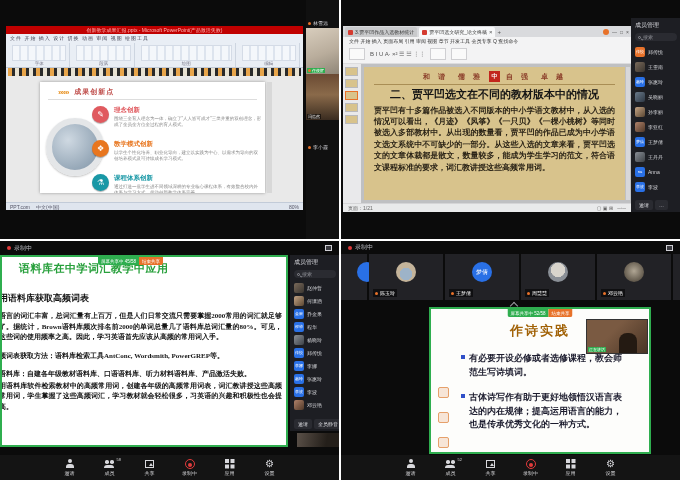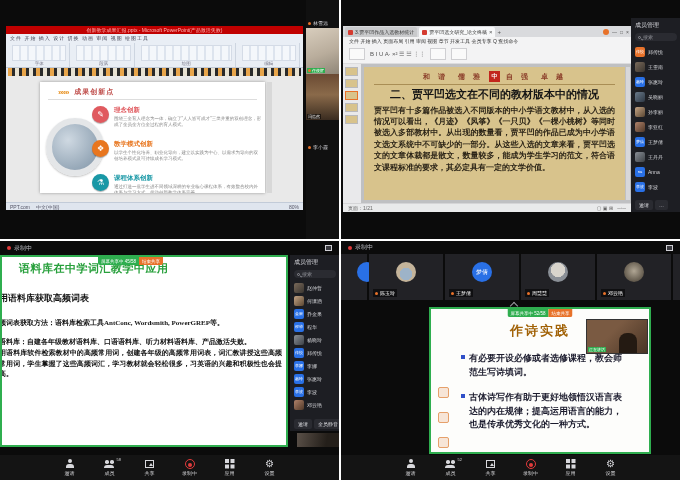--- a/index.html
+++ b/index.html
@@ -264,21 +264,21 @@
           <div class="p2-thumb"></div>
         </div>
         <div class="p2-slidewrap">
           <div class="p2-slide">
             <div class="p2-motto">
               <span>和 谐　儒 雅</span>
               <span class="p2-seal">中</span>
               <span>自 强　卓 越</span>
             </div>
             <div class="p2-stitle">二、贾平凹选文在不同的教材版本中的情况</div>
-            <div class="p2-sbody">贾平凹有十多篇作品被选入不同版本的中小学语文教材中，从入选的情况可以看出，《月迹》《风筝》《一只贝》《一棵小桃树》等同时被选入多部教材中。从出现的数量看，贾平凹的作品已成为中小学语文选文系统中不可缺少的一部分。从这些入选的文章来看，贾平凹选文的文章体裁都是散文，数量较多，能成为学生学习的范文，符合语文课程标准的要求，其必定具有一定的文学价值。</div>
+            <div class="p2-sbody">贾平凹有十多篇作品被选入不同版本的中小学语文教材中，从入选的情况可以看出，《月迹》《风筝》《一只贝》《一棵小桃树》等同时被选入多部教材中。从出现的数量看，贾平凹的作品已成为中小学语文选文系统中不可缺少的一部分。从这些入选的文章来看，贾平凹选文的文章体裁都是散文，数量较多，能成为学生学习的范文，符合语文课程标准的要求，词汇教讲授这些高频常用词。</div>
           </div>
           <div class="p2-vscroll"></div>
         </div>
       </div>
       <div class="p2-status">
         <span>页面：1/21</span>
         <span style="margin-left:auto">▢ ▣ ⊞</span>
         <span>─◦─</span>
       </div>
     </div>
@@ -342,20 +342,21 @@
       <span class="layouticon"></span>
     </div>
     <div class="p3-doc">
       <div class="sharepill">
         <span class="st">屏幕共享中 45/58</span>
         <span class="sp">结束共享</span>
       </div>
       <div class="p3-inner">
         <div class="p3-title">语料库在中学词汇教学中应用</div>
         <div class="p3-sub">用语料库获取高频词表</div>
+        <p class="p3-p">语言的词汇丰富，总词汇量有上百万，但是人们日常交流只需要掌握2000常用的词汇就足够了。据统计，Brown语料库频次排名前2000的单词总量几了语料库总词汇量的80%。可见，这些词的使用频率之高。因此，学习英语首先应该从高频的常用词入手。</p>
         <div class="p3-gap"></div>
         <p class="p3-p">频词表获取方法：语料库检索工具AntConc, Wordsmith, PowerGREP等。</p>
         <div class="p3-gap"></div>
         <p class="p3-p">语料库：自建各年级教材语料库、口语语料库、听力材料语料库、产品激活失败。</p>
         <p class="p3-p">用语料库软件检索教材中的高频常用词，创建各年级的高频常用词表，词汇教讲授这些高频常用词，学生掌握了这些高频词汇，学习教材就会轻松很多，习英语的兴趣和积极性也会提高。</p>
       </div>
     </div>
     <div class="sb p3-sb">
       <div class="sb-title">成员管理</div>
       <div class="sb-search">

